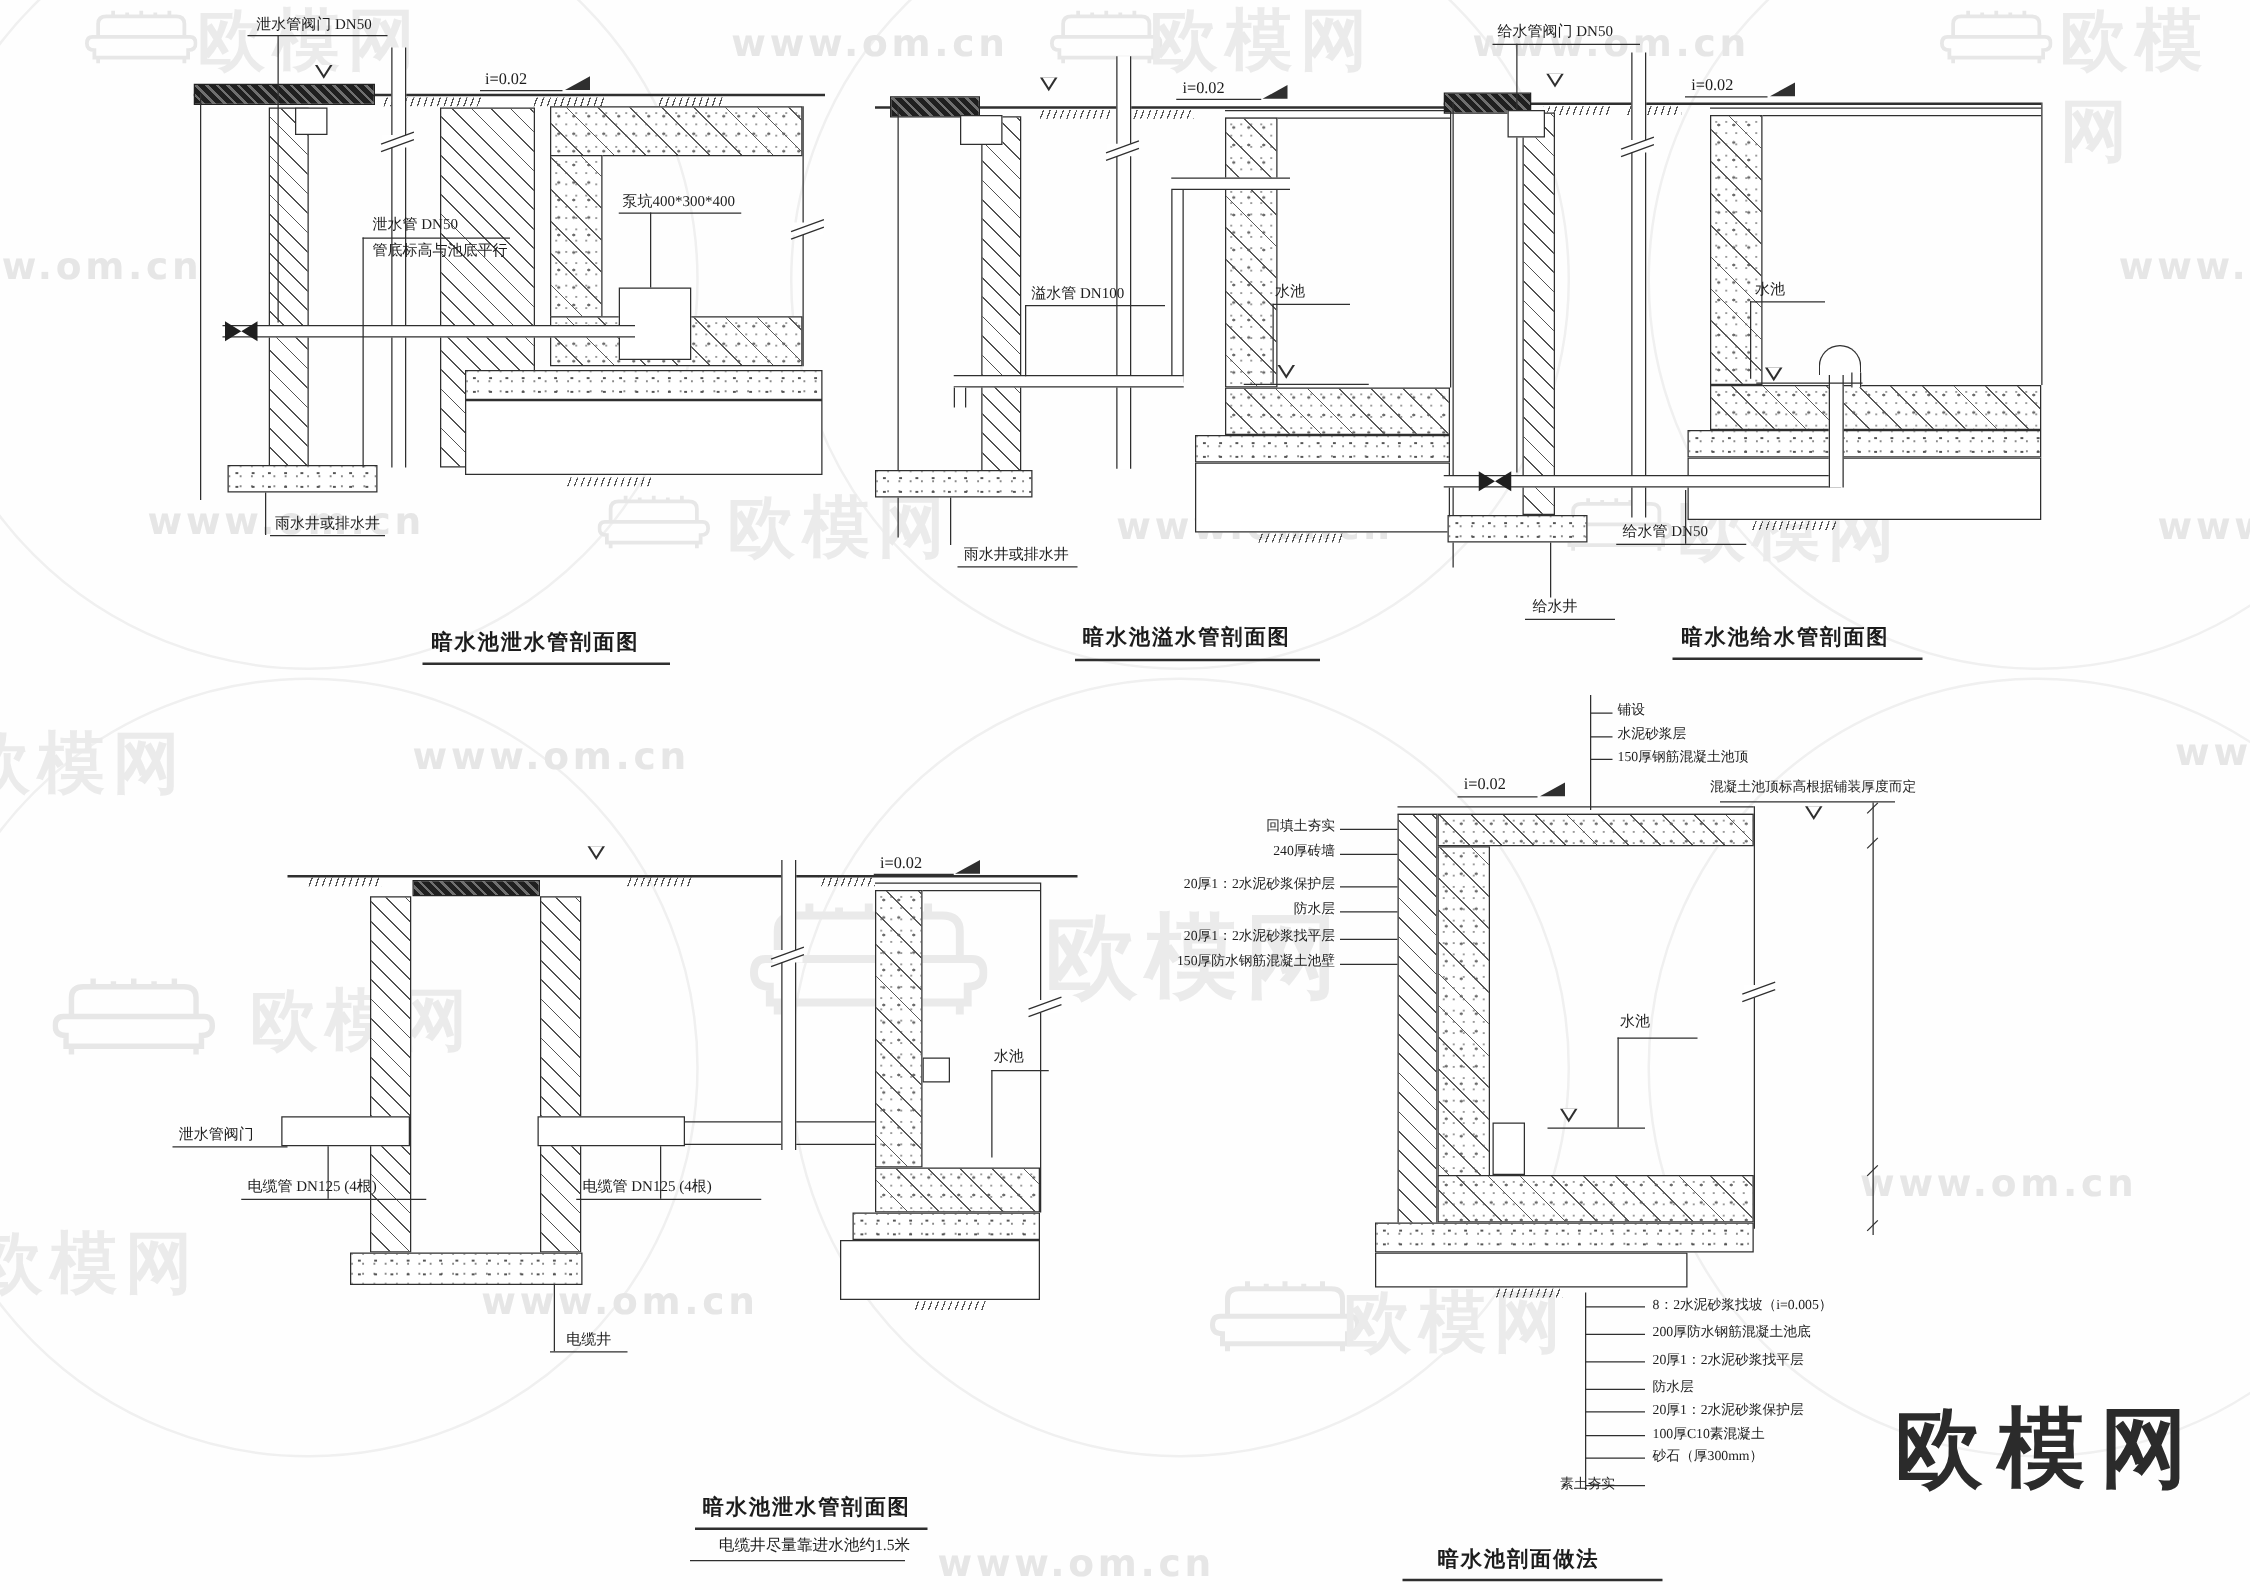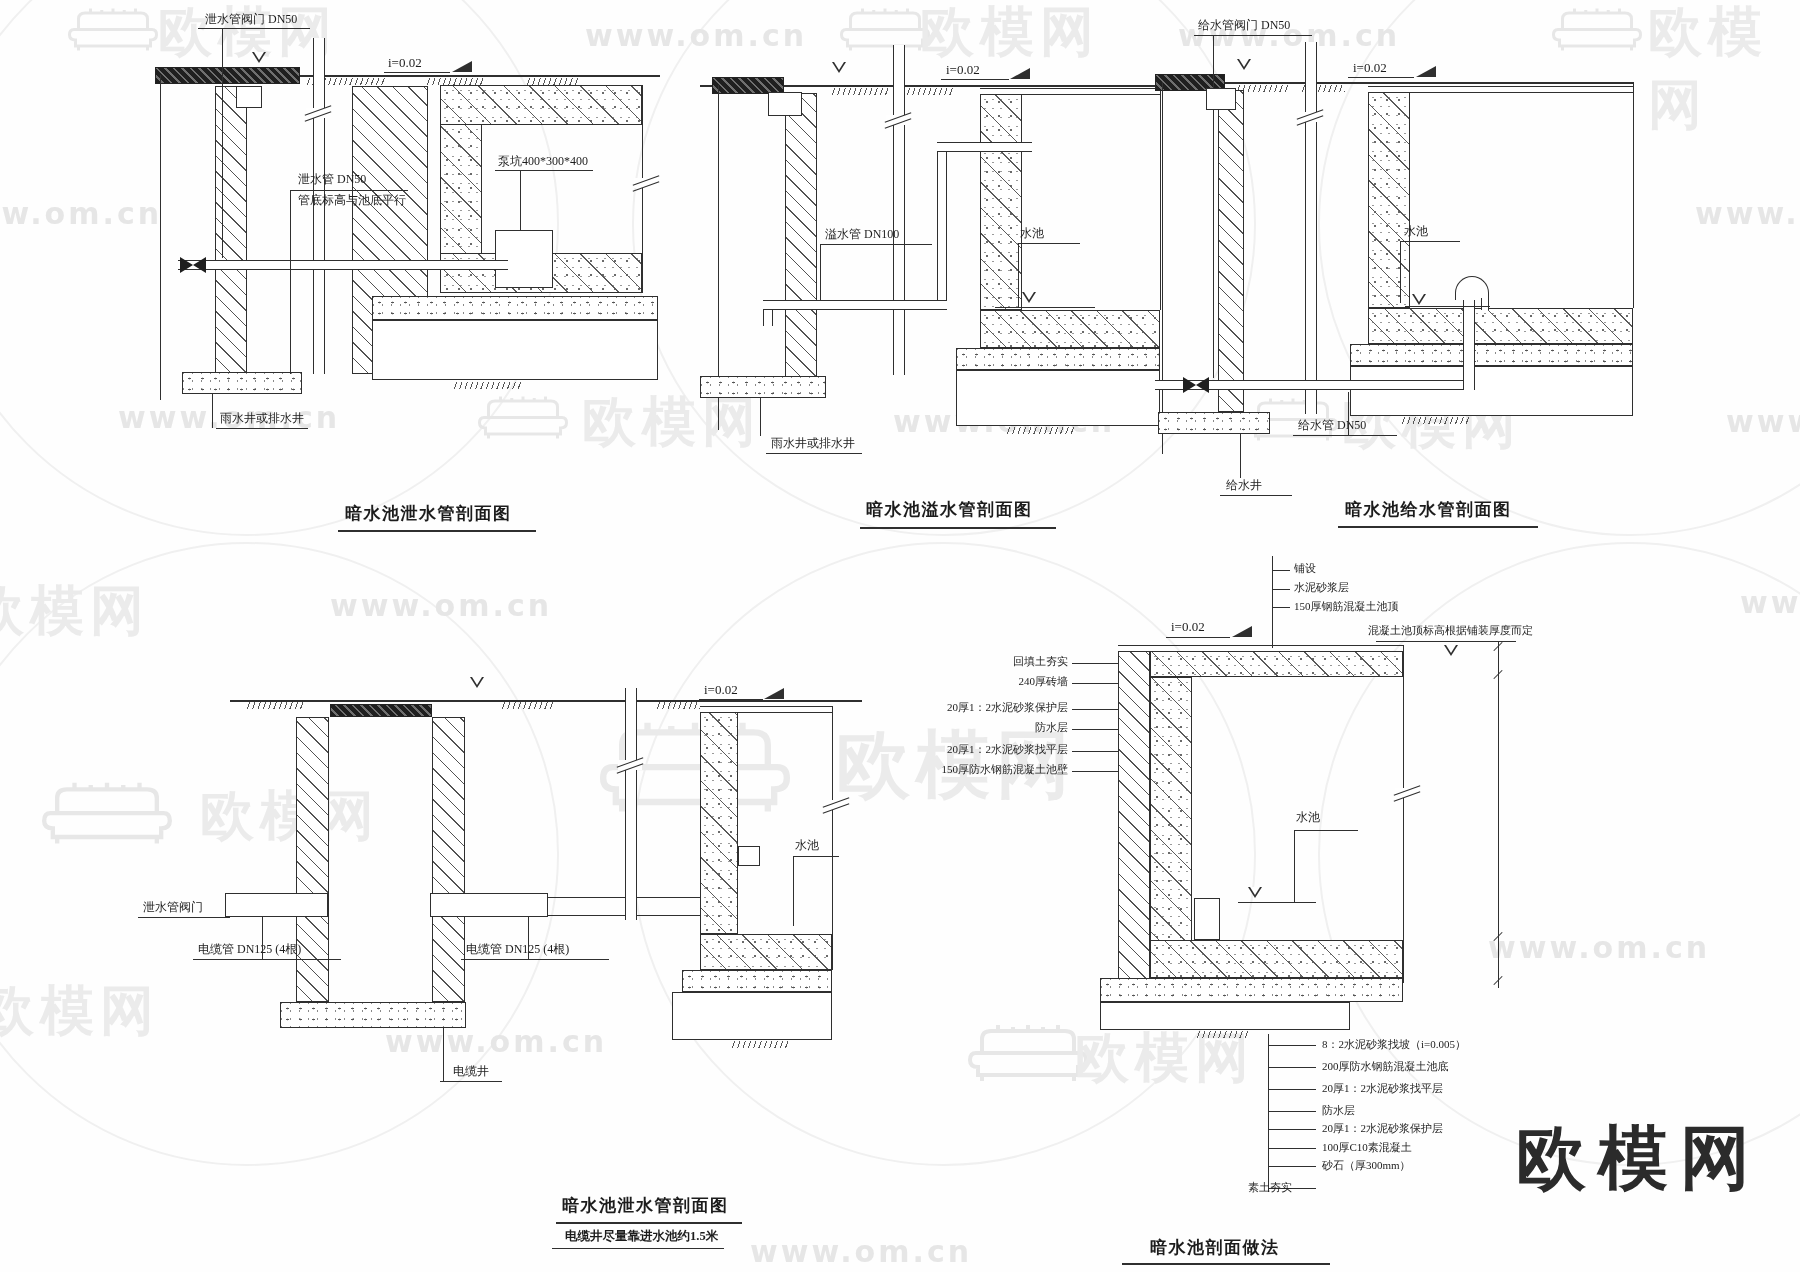--- a/index.html
+++ b/index.html
@@ -33,21 +33,21 @@
   .tri{position:absolute;width:0;height:0;border-left:20px solid transparent;border-bottom:11px solid #2f2f2f;}
   .brk{position:absolute;width:24px;height:10px;background:#fff;}
   .brk::before{content:"";position:absolute;left:-2px;top:2px;width:28px;border-top:1.2px solid #2f2f2f;transform:rotate(-20deg);}
   .brk::after{content:"";position:absolute;left:-2px;top:8px;width:28px;border-top:1.2px solid #2f2f2f;transform:rotate(-20deg);}
   .goose{position:absolute;width:34px;height:24px;border:1.4px solid #2f2f2f;border-bottom:none;border-radius:17px 17px 0 0;background:#fff;box-sizing:border-box;}
   .tick{position:absolute;width:12px;border-top:1.6px solid #2f2f2f;transform:rotate(-45deg);}
   
   .lbl{position:absolute;font-size:12px;line-height:1.2;color:#1c1c1c;white-space:nowrap;}
   .sm{font-size:11px;}
   .title{font-size:17px;font-weight:700;letter-spacing:1.5px;}
-  .sub{font-size:12.5px;font-weight:700;}
+  .sub{font-size:12.5px;font-weight:400;margin-left:10px;}
   .ralign{text-align:right;}
   
   .wm-url{position:absolute;font-family:"DejaVu Sans",sans-serif;font-weight:700;font-size:30px;letter-spacing:3px;color:#e6e6e6;}
   .wm-brand{position:absolute;font-weight:700;font-size:54px;letter-spacing:6px;color:#ebebeb;}
   .wm-brand.big{font-size:74px;}
   .wm-circle{position:absolute;width:620px;height:620px;border:2px solid #f0f0f0;border-radius:50%;}
   .sofa{position:absolute;}
   
   .logo-brand{position:absolute;font-size:70px;font-weight:700;letter-spacing:12px;color:#2b2b2b;}
   .logo-id{position:absolute;font-family:"DejaVu Sans",sans-serif;font-size:45px;color:#2b2b2b;}

